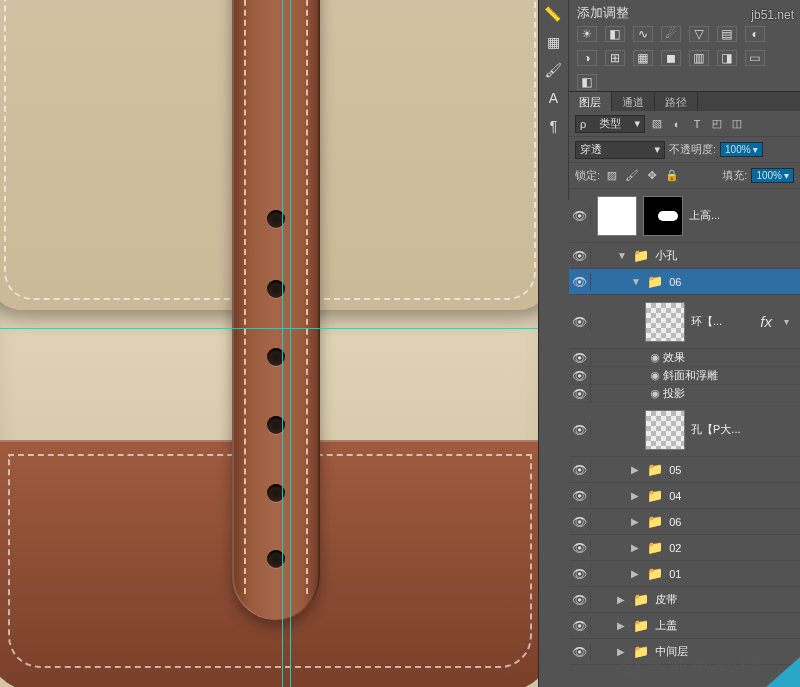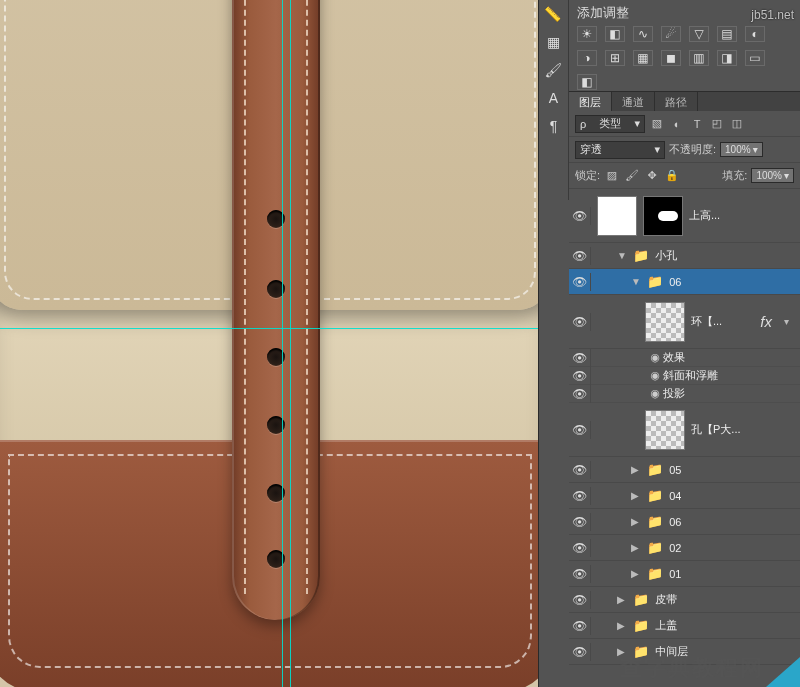--- a/index.html
+++ b/index.html
@@ -30,21 +30,21 @@
   .adj-grid { display:flex; flex-wrap:wrap; gap:8px; }
   .adj-grid span { width:20px; height:16px; display:flex; align-items:center; justify-content:center; color:#ddd; font-size:12px; border:1px solid #6a6a6a; background:#555; }
   .layers { position:absolute; left:30px; top:92px; right:0; bottom:0; background:#535353; display:flex; flex-direction:column; }
   .tab-bar { display:flex; background:#424242; height:19px; }
   .tab { padding:3px 10px; color:#bbb; border-right:1px solid #2e2e2e; font-size:11px; }
   .tab.active { background:#535353; color:#eee; }
   .filter-row, .blend-row, .lock-row { display:flex; align-items:center; height:26px; padding:0 6px; gap:4px; border-bottom:1px solid #474747; }
   .dropdown { flex:1; background:#3e3e3e; border:1px solid #2a2a2a; height:18px; padding:1px 4px; color:#ddd; display:flex; justify-content:space-between; align-items:center; }
   .mini-icon { width:16px; height:16px; display:inline-flex; align-items:center; justify-content:center; color:#ccc; font-size:11px; }
   .label { color:#ccc; font-size:11px; white-space:nowrap; }
-  .pct-box { background:#737373; border:1px solid #2a2a2a; padding:1px 4px; color:#ddd; font-size:10px; display:flex; align-items:center; gap:2px; }
+  .pct-box { background:#0369a1; border:1px solid #2a2a2a; padding:1px 4px; color:#ddd; font-size:10px; display:flex; align-items:center; gap:2px; }
   .layer-scroll { flex:1; overflow:hidden; background:#535353; }
   .layer-row { display:flex; align-items:center; height:26px; border-bottom:1px solid #494949; padding:0 4px; gap:6px; position:relative; }
   .layer-row.tall { height:54px; }
   .layer-row.selected { background:#2f6ea5; }
   .eye { width:18px; height:18px; display:flex; align-items:center; justify-content:center; color:#ddd; font-size:12px; border-right:1px solid #494949; padding-right:4px; }
   .disclose { color:#bbb; font-size:10px; width:10px; }
   .folder-icon { color:#d7c28a; font-size:13px; }
   .thumb { width:40px; height:40px; border:1px solid #777; position:relative; flex-shrink:0; }
   .thumb .checker { position:absolute; inset:0; background: repeating-conic-gradient(#bbb 0 25%, #eee 0 50%) 0 0/10px 10px; }
   .thumb .fill { position:absolute; inset:0; }

